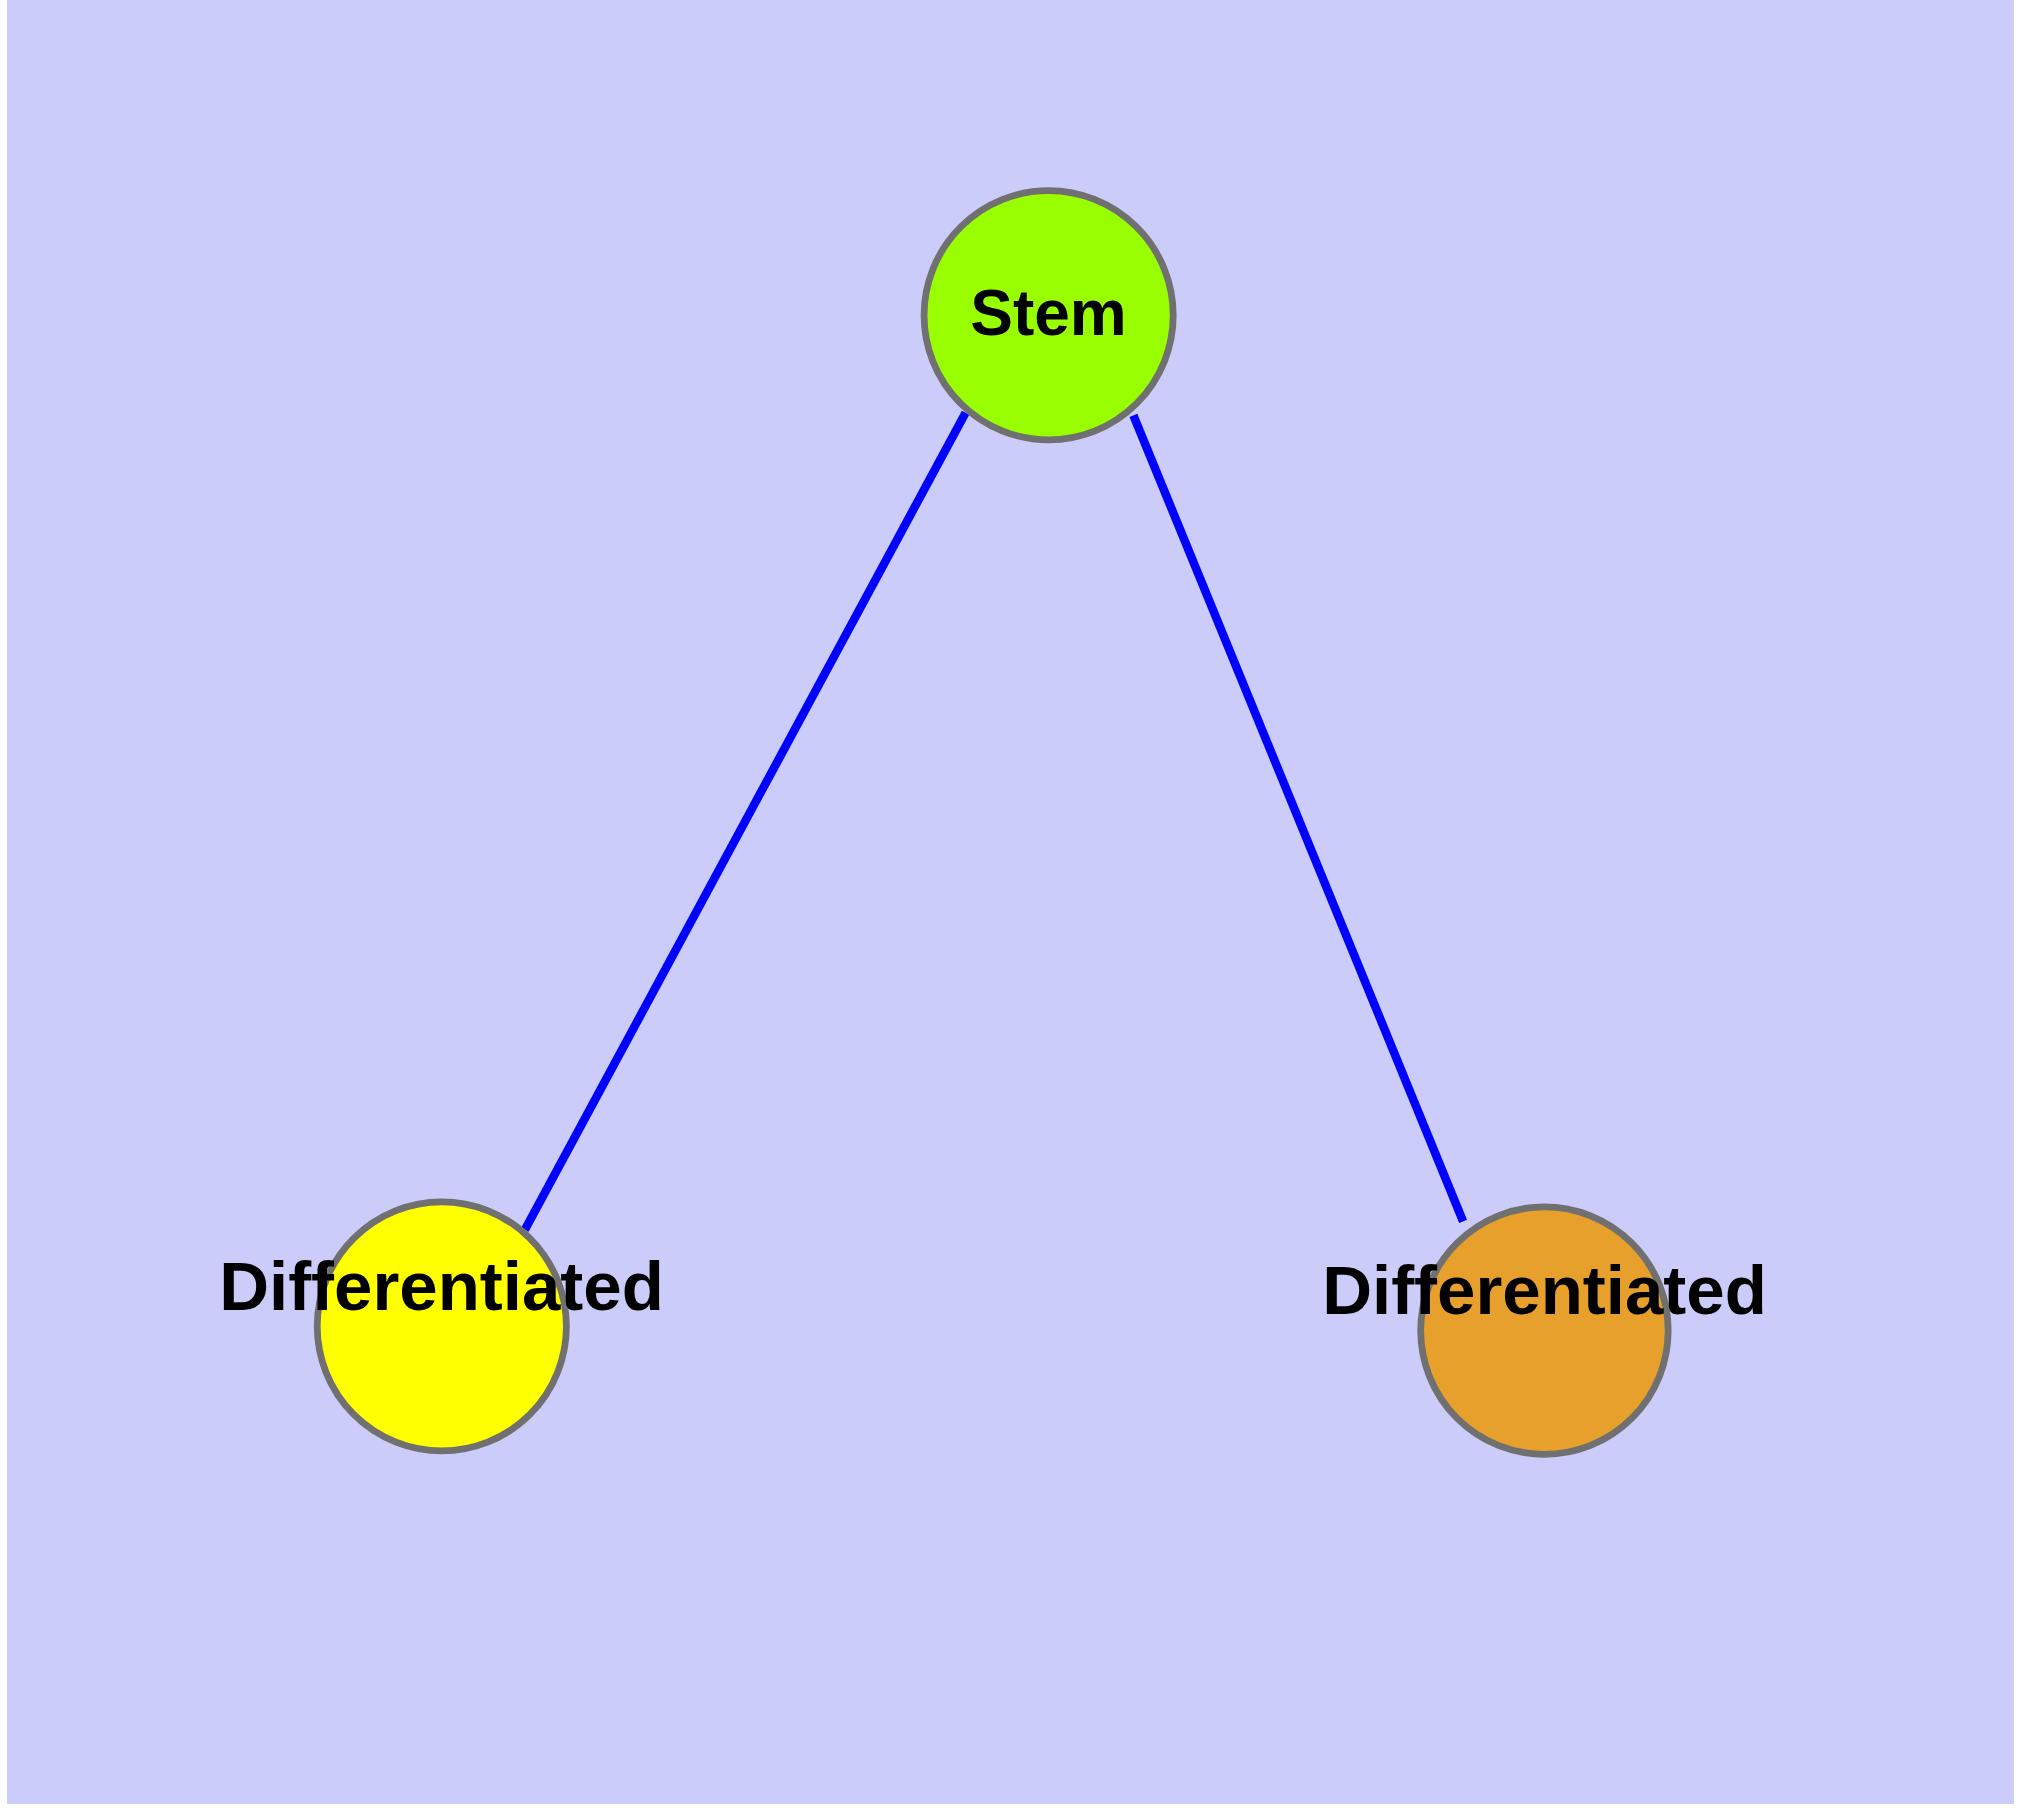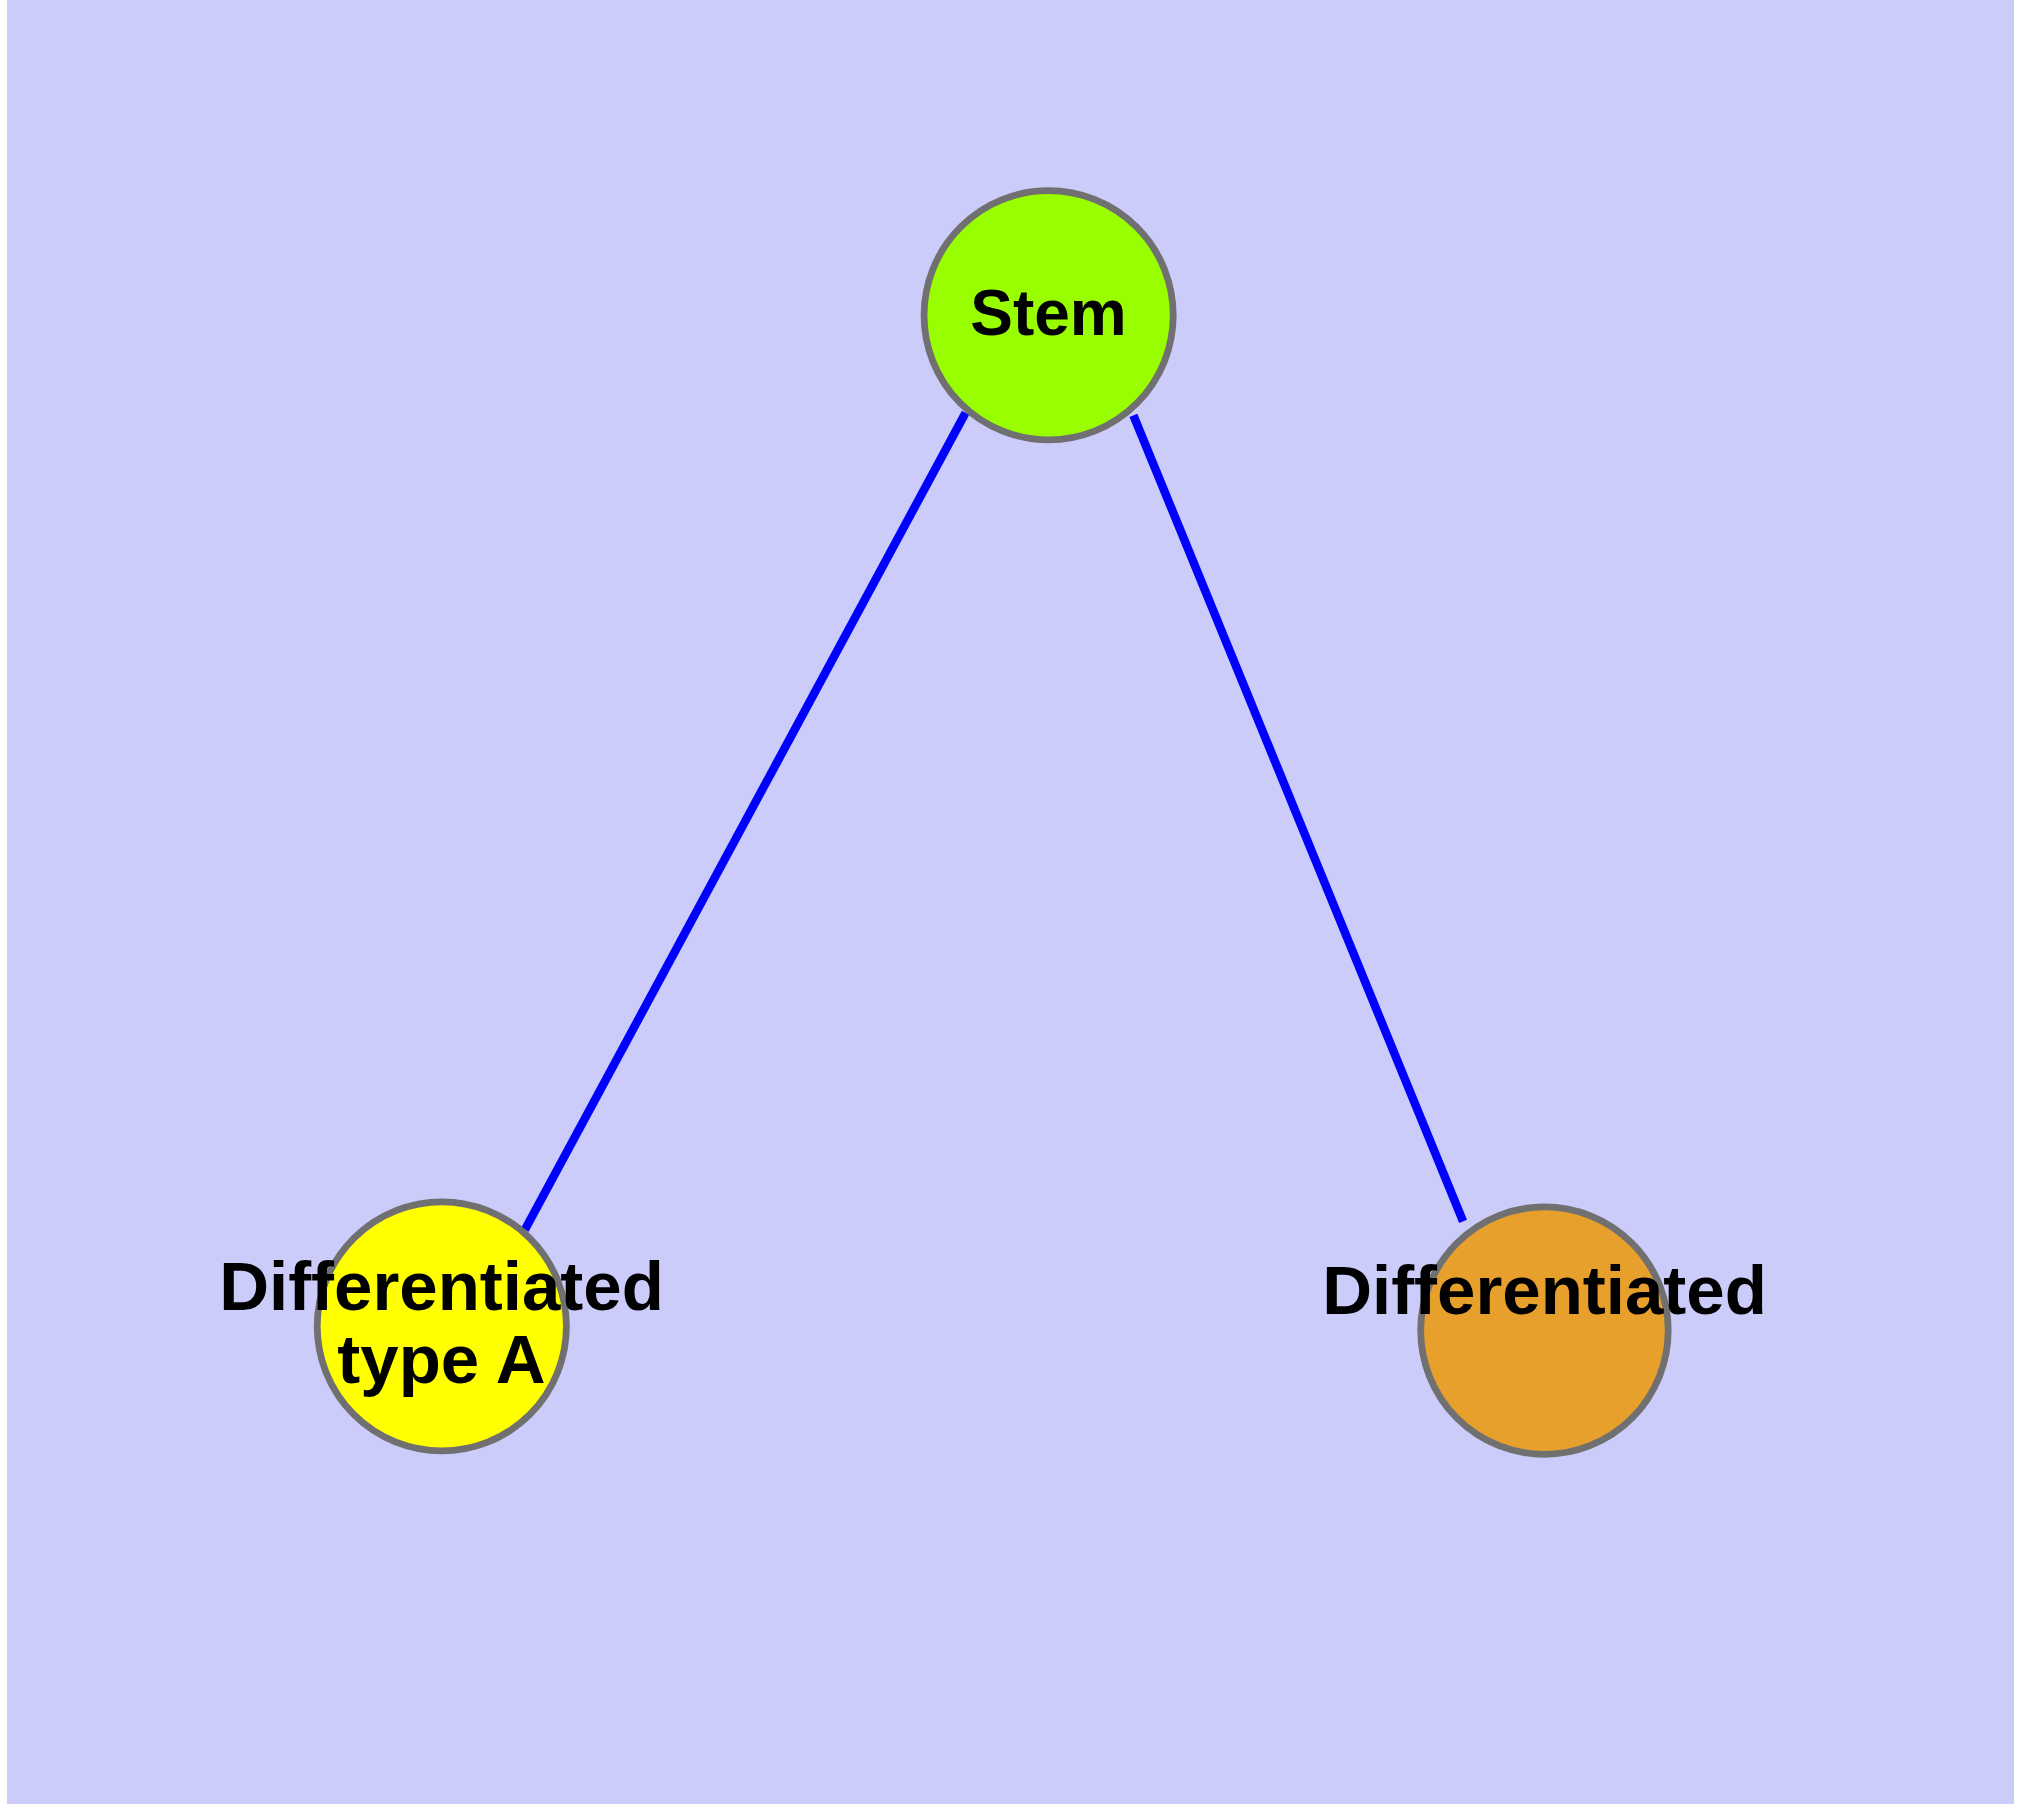--- a/index.html
+++ b/index.html
@@ -86,21 +86,20 @@
       <circle cx="1822" cy="1570" r="146" fill="#e8a02d" stroke="#707070" stroke-width="8"></circle>
     </g>
   </svg>
 
   <div class="node-label" id="label-stem">
     <span class="lbl-line">Stem</span>
   </div>
 
   <div class="node-label" id="label-diff-a">
     <span class="lbl-line">Differentiated</span>
-    <span class="lbl-line">type A</span>
   </div>
 
   <div class="node-label" id="label-diff-b">
     <span class="lbl-line">Differentiated</span>
   </div>
 
 </div>
 
 
 </body></html>

